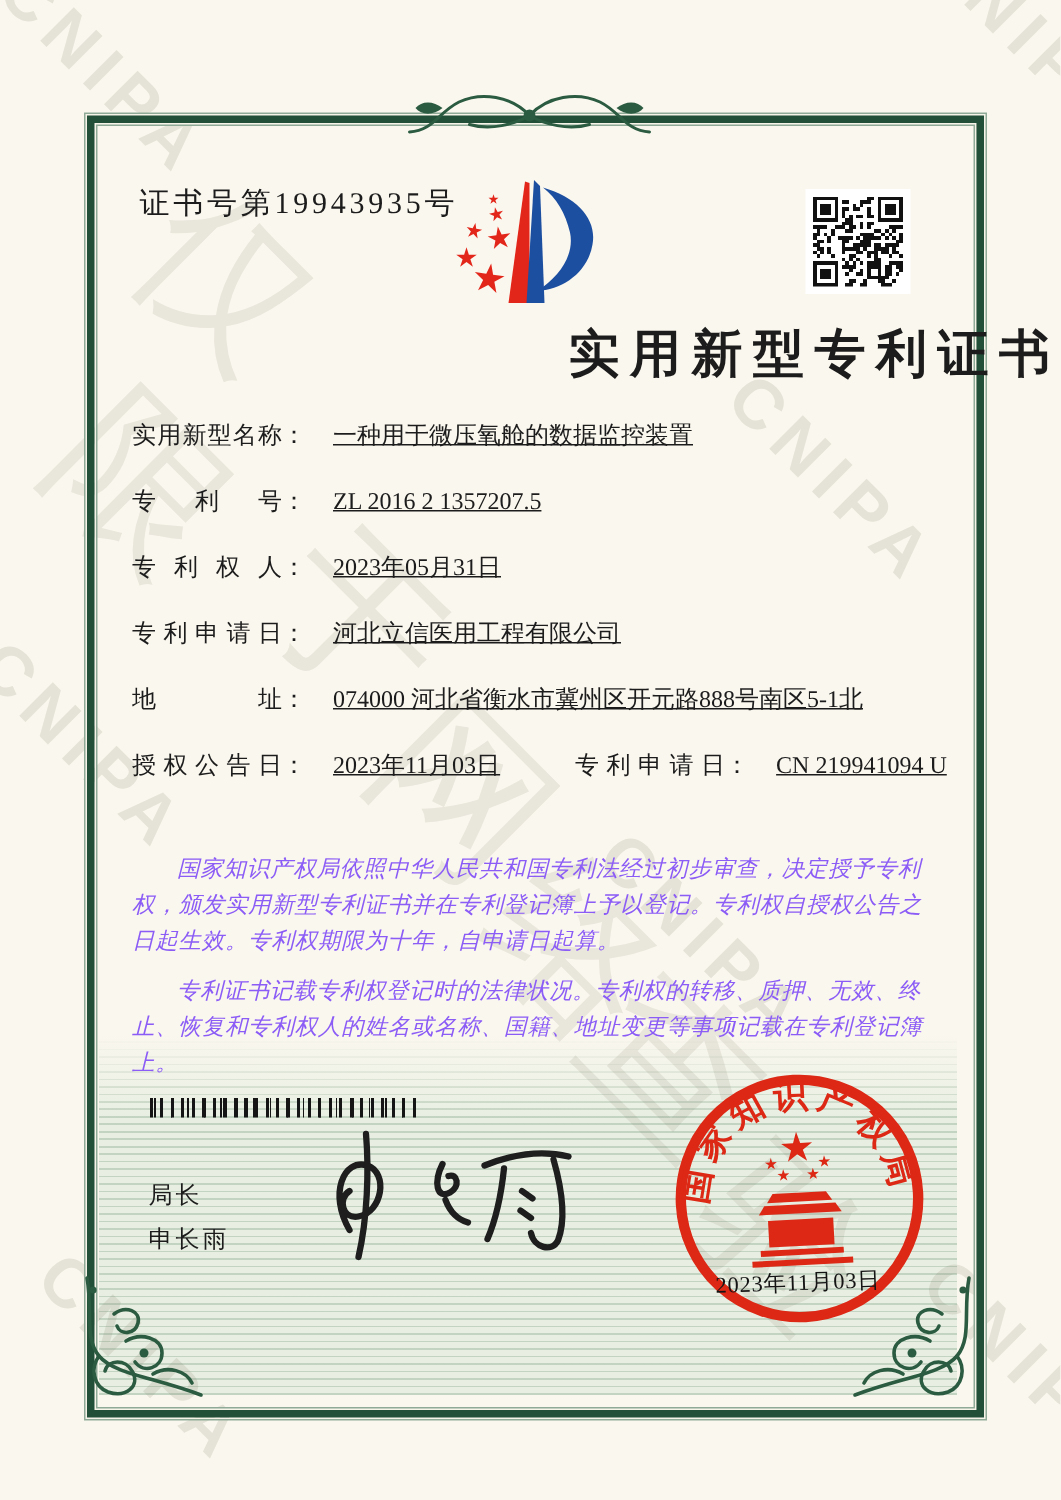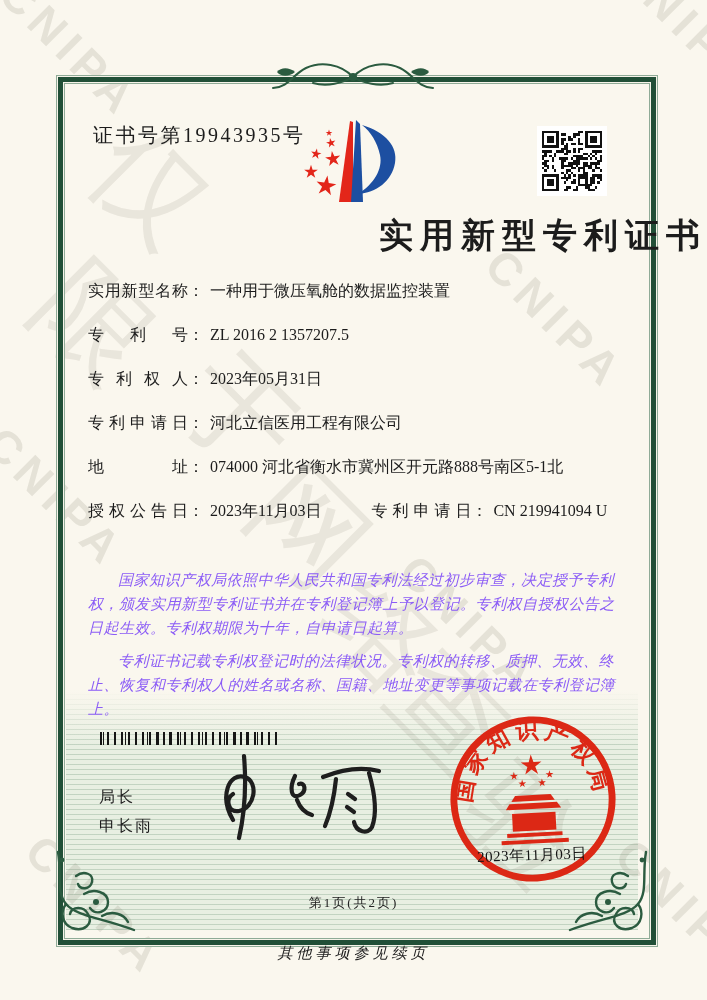--- a/index.html
+++ b/index.html
@@ -34,21 +34,21 @@
   .content{position:absolute;inset:0;z-index:4;}
   .cert-no{position:absolute;left:93px;top:122px;font-size:20px;letter-spacing:2.5px;}
   .logo{position:absolute;left:296px;top:114px;}
   .qr{position:absolute;left:537px;top:126px;width:70px;height:70px;background:#fff;
       display:flex;align-items:center;justify-content:center;}
   .title{position:absolute;left:16px;right:0;top:213px;text-align:right;
          font-size:34px;font-weight:bold;letter-spacing:7px;}
   .fields{position:absolute;left:88px;top:276px;width:535px;font-size:16px;}
   .frow{line-height:30px;margin-bottom:14px;white-space:nowrap;}
   .flabel{display:inline-block;width:100px;text-align:justify;text-align-last:justify;vertical-align:top;}
-  .fval{margin-left:6px;}
+  .fval{margin-left:18px;text-decoration:underline;}
   .fpair2{margin-left:50px;}
   .paras{position:absolute;left:88px;top:568px;width:536px;font-size:15px;line-height:24px;
          font-style:italic;color:#8b5cf6;letter-spacing:.5px;}
   .paras p{margin:0 0 9px 0;text-indent:2em;}
   .barcode{position:absolute;left:100px;top:732px;width:178px;height:13px;
     background-image:
       repeating-linear-gradient(90deg,#151515 0 2px,rgba(0,0,0,0) 2px 7px),
       repeating-linear-gradient(90deg,rgba(0,0,0,0) 0 3px,#151515 3px 4px,rgba(0,0,0,0) 4px 11px);}
   .sig-title{position:absolute;left:99px;top:787px;font-size:16px;letter-spacing:2px;text-align:center;}
   .sig-name{position:absolute;left:99px;top:816px;font-size:16px;letter-spacing:2px;}
@@ -412,16 +412,14 @@
         <use href="#star" transform="translate(100,74) scale(.42)"></use>
         <path d="M68,92 L112,92 L108,86 L72,86 Z"></path>
         <path d="M62,100 L118,100 L114,94 L66,94 Z"></path>
         <path d="M68,104 L112,104 L112,122 L68,122 Z"></path>
         <path d="M62,124 L118,124 L118,128 L62,128 Z"></path>
         <path d="M56,131 L124,131 L124,135 L56,135 Z"></path>
       </g>
     </svg>
     <div class="seal-date">2023年11月03日</div>
 
-    <div class="page-num">第1页(共2页)</div>
-    <div class="cont-note">其他事项参见续页</div>
   </div>
 </div>
 
 </body></html>

